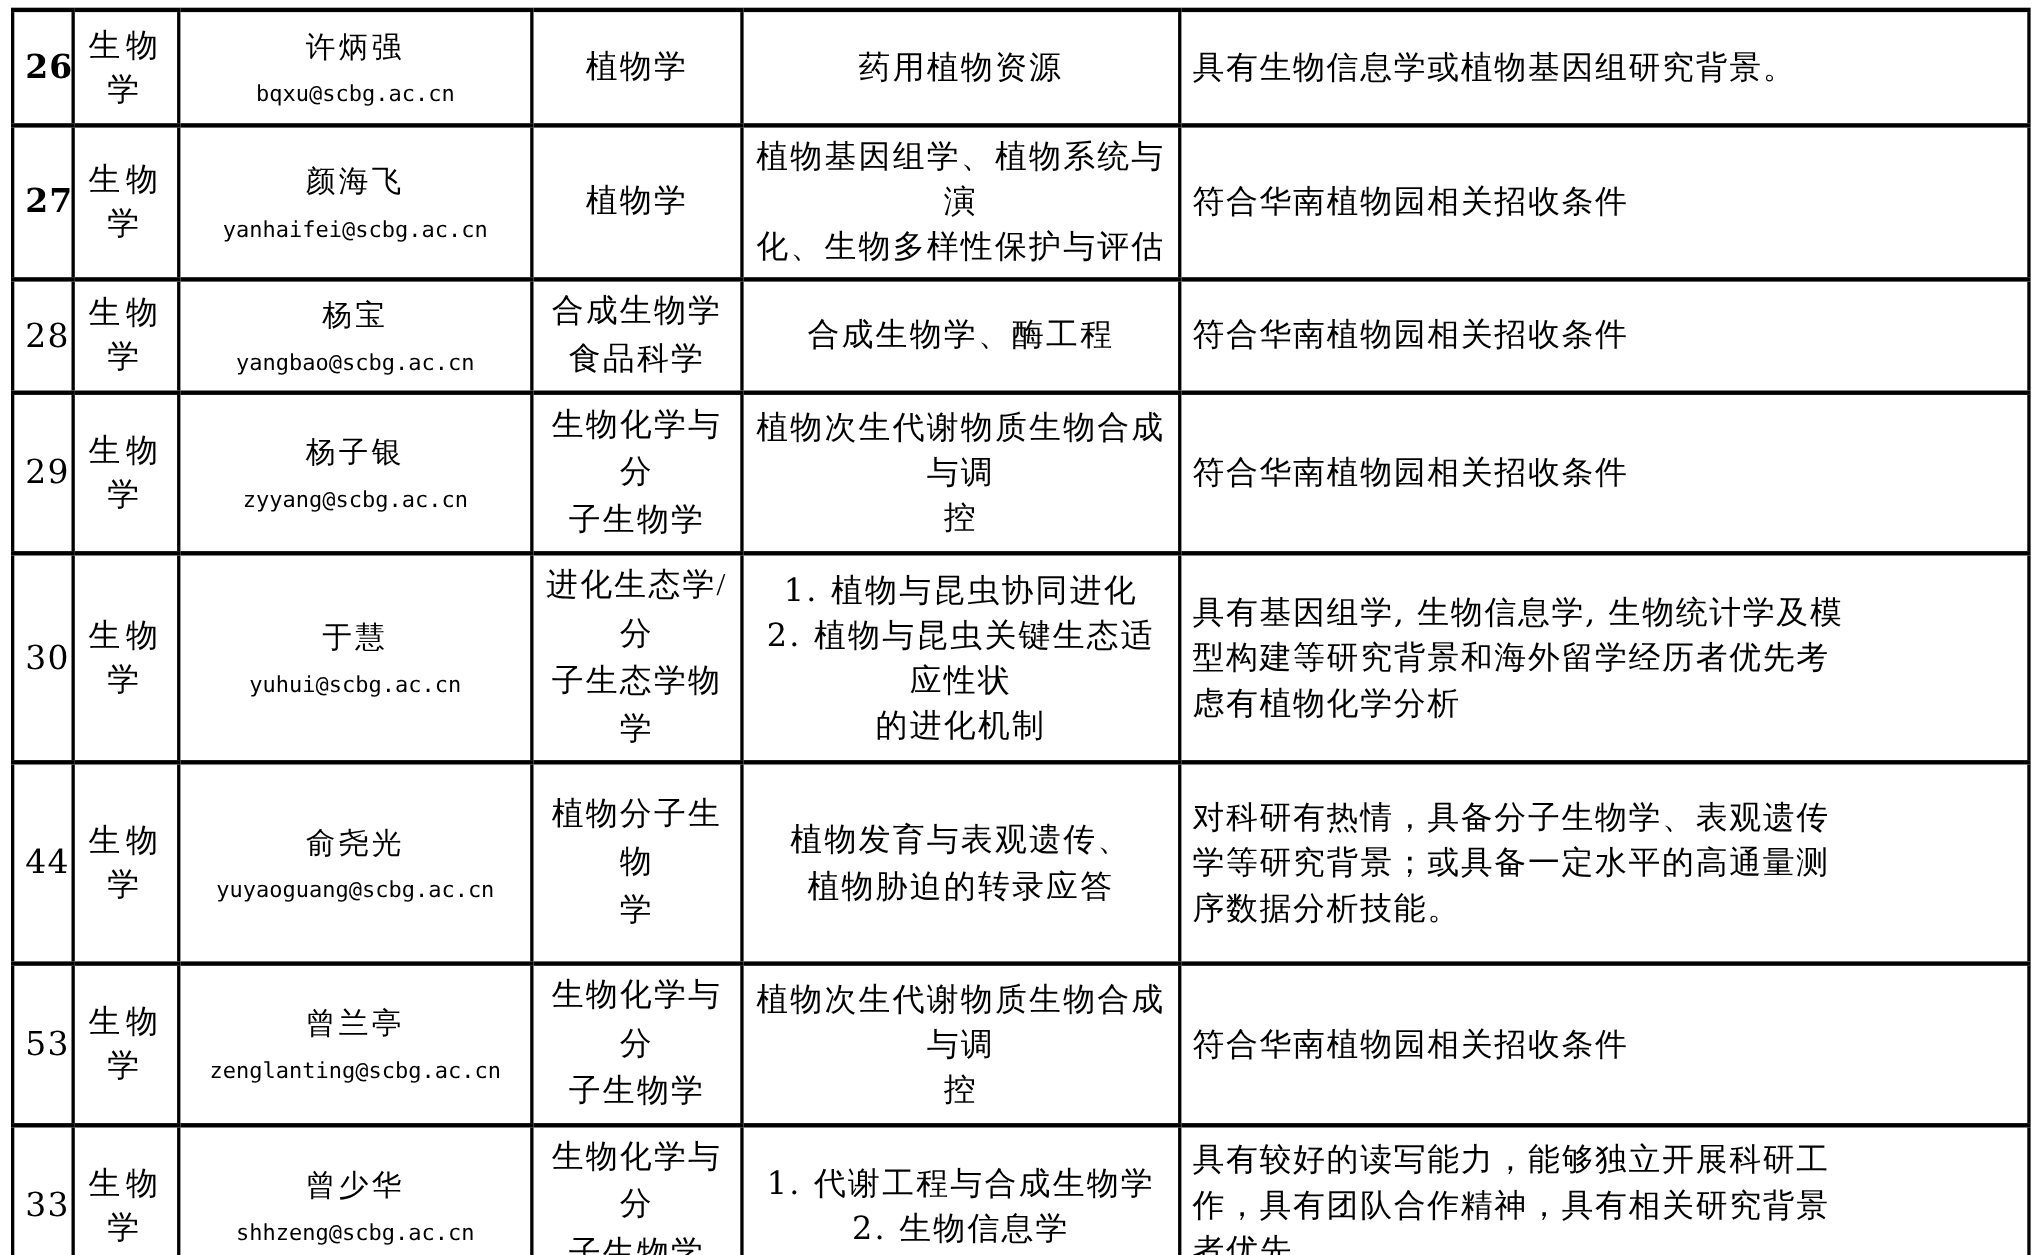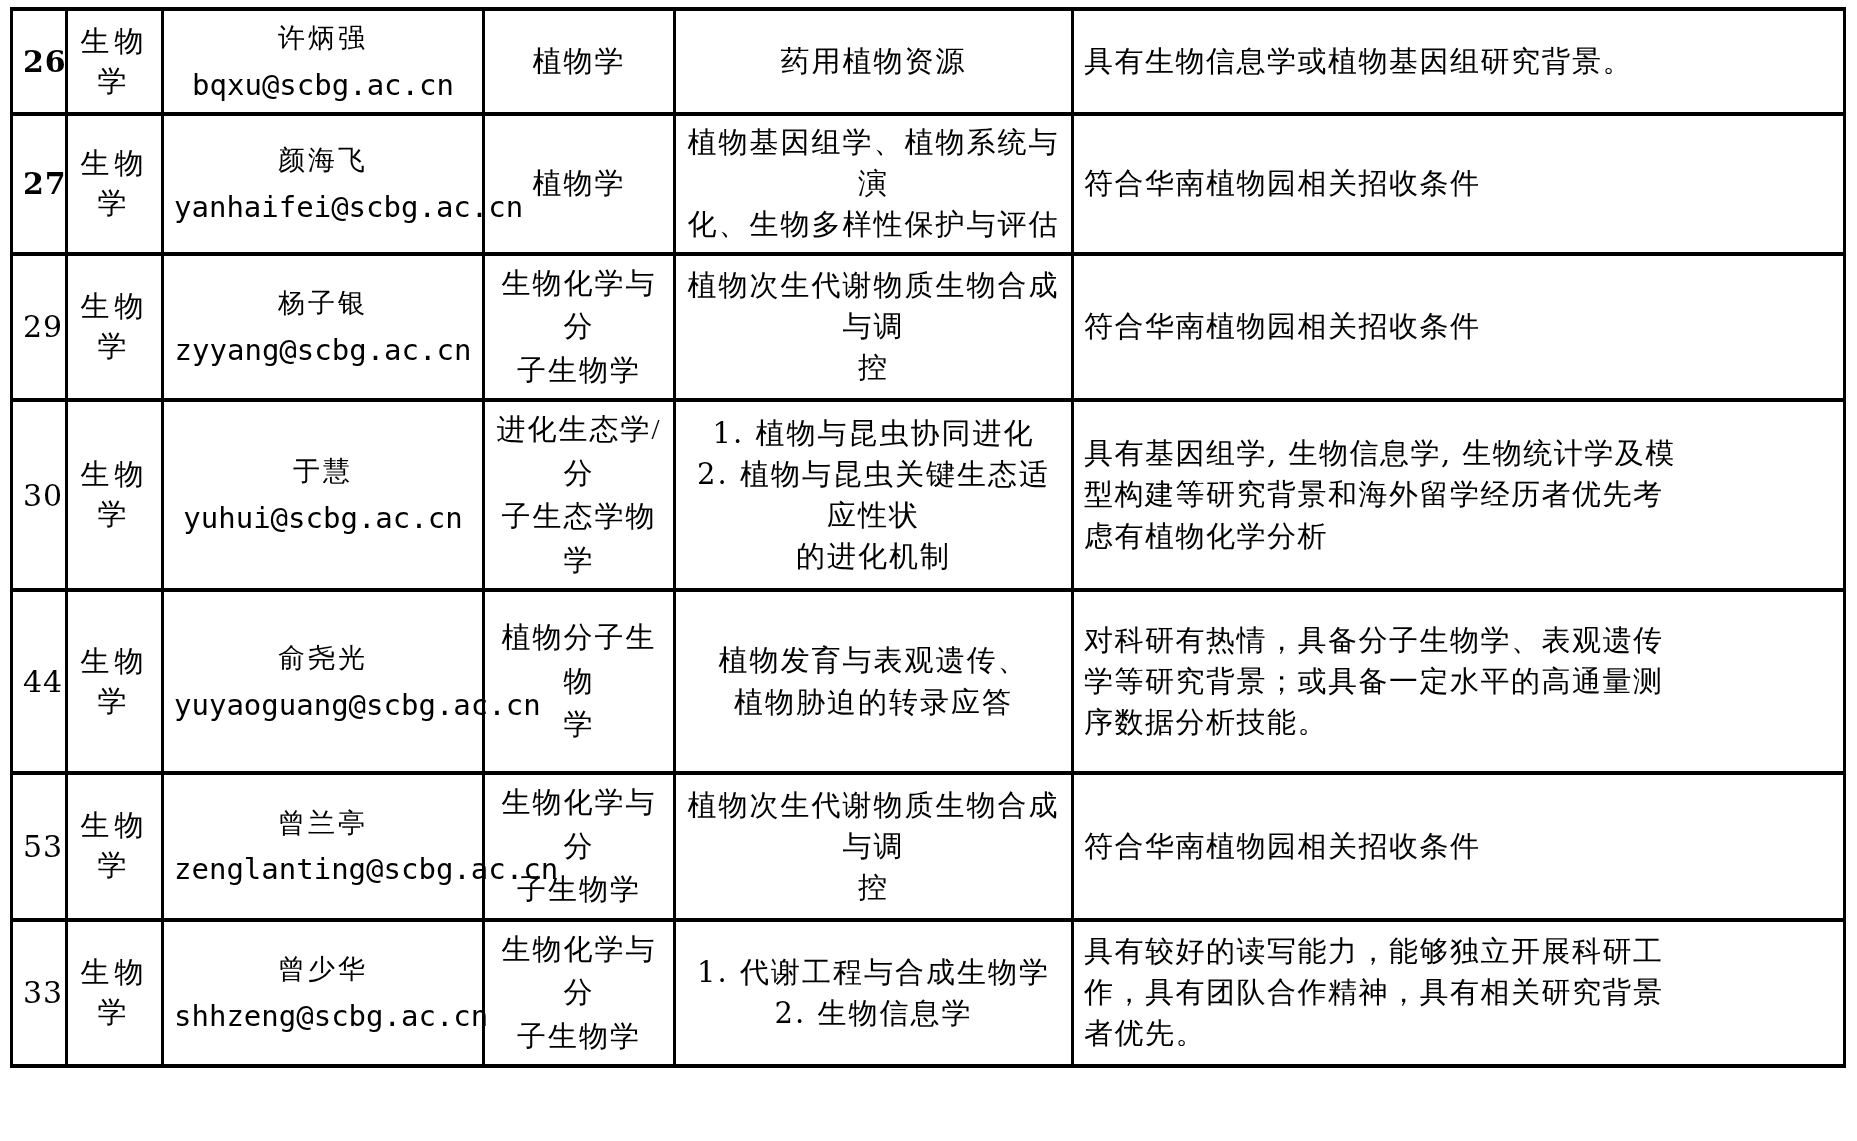--- a/index.html
+++ b/index.html
@@ -61,21 +61,21 @@
   }
   td.c-person { text-align: center; padding: 4px 6px; }
   .person-name {
     font-size: 27px;
     letter-spacing: 3px;
     line-height: 1.4;
     margin-bottom: 10px;
   }
   .person-email {
     font-family: "DejaVu Sans Mono", "Liberation Mono", monospace;
-    font-size: 29px;
+    font-size: 20px;
     letter-spacing: 0px;
     line-height: 1.3;
   }
   td.c-field {
     text-align: center;
     font-size: 29px;
     letter-spacing: 2px;
     line-height: 1.5;
     white-space: pre-line;
     padding: 4px 6px;
@@ -131,20 +131,32 @@
         <td class="c-person">
           <div class="person-name">颜海飞</div>
           <div class="person-email">yanhaifei@scbg.ac.cn</div>
         </td>
         <td class="c-field">植物学</td>
         <td class="c-direction">植物基因组学、植物系统与演
 化、生物多样性保护与评估</td>
         <td class="c-requirement">符合华南植物园相关招收条件</td>
       </tr>
 
+      <tr class="r2">
+        <td class="c-no">28</td>
+        <td class="c-discipline">生物学</td>
+        <td class="c-person">
+          <div class="person-name">杨宝</div>
+          <div class="person-email">yangbao@scbg.ac.cn</div>
+        </td>
+        <td class="c-field">合成生物学
+食品科学</td>
+        <td class="c-direction">合成生物学、酶工程</td>
+        <td class="c-requirement">符合华南植物园相关招收条件</td>
+      </tr>
 
       <tr class="r3">
         <td class="c-no">29</td>
         <td class="c-discipline">生物学</td>
         <td class="c-person">
           <div class="person-name">杨子银</div>
           <div class="person-email">zyyang@scbg.ac.cn</div>
         </td>
         <td class="c-field">生物化学与分
 子生物学</td>

